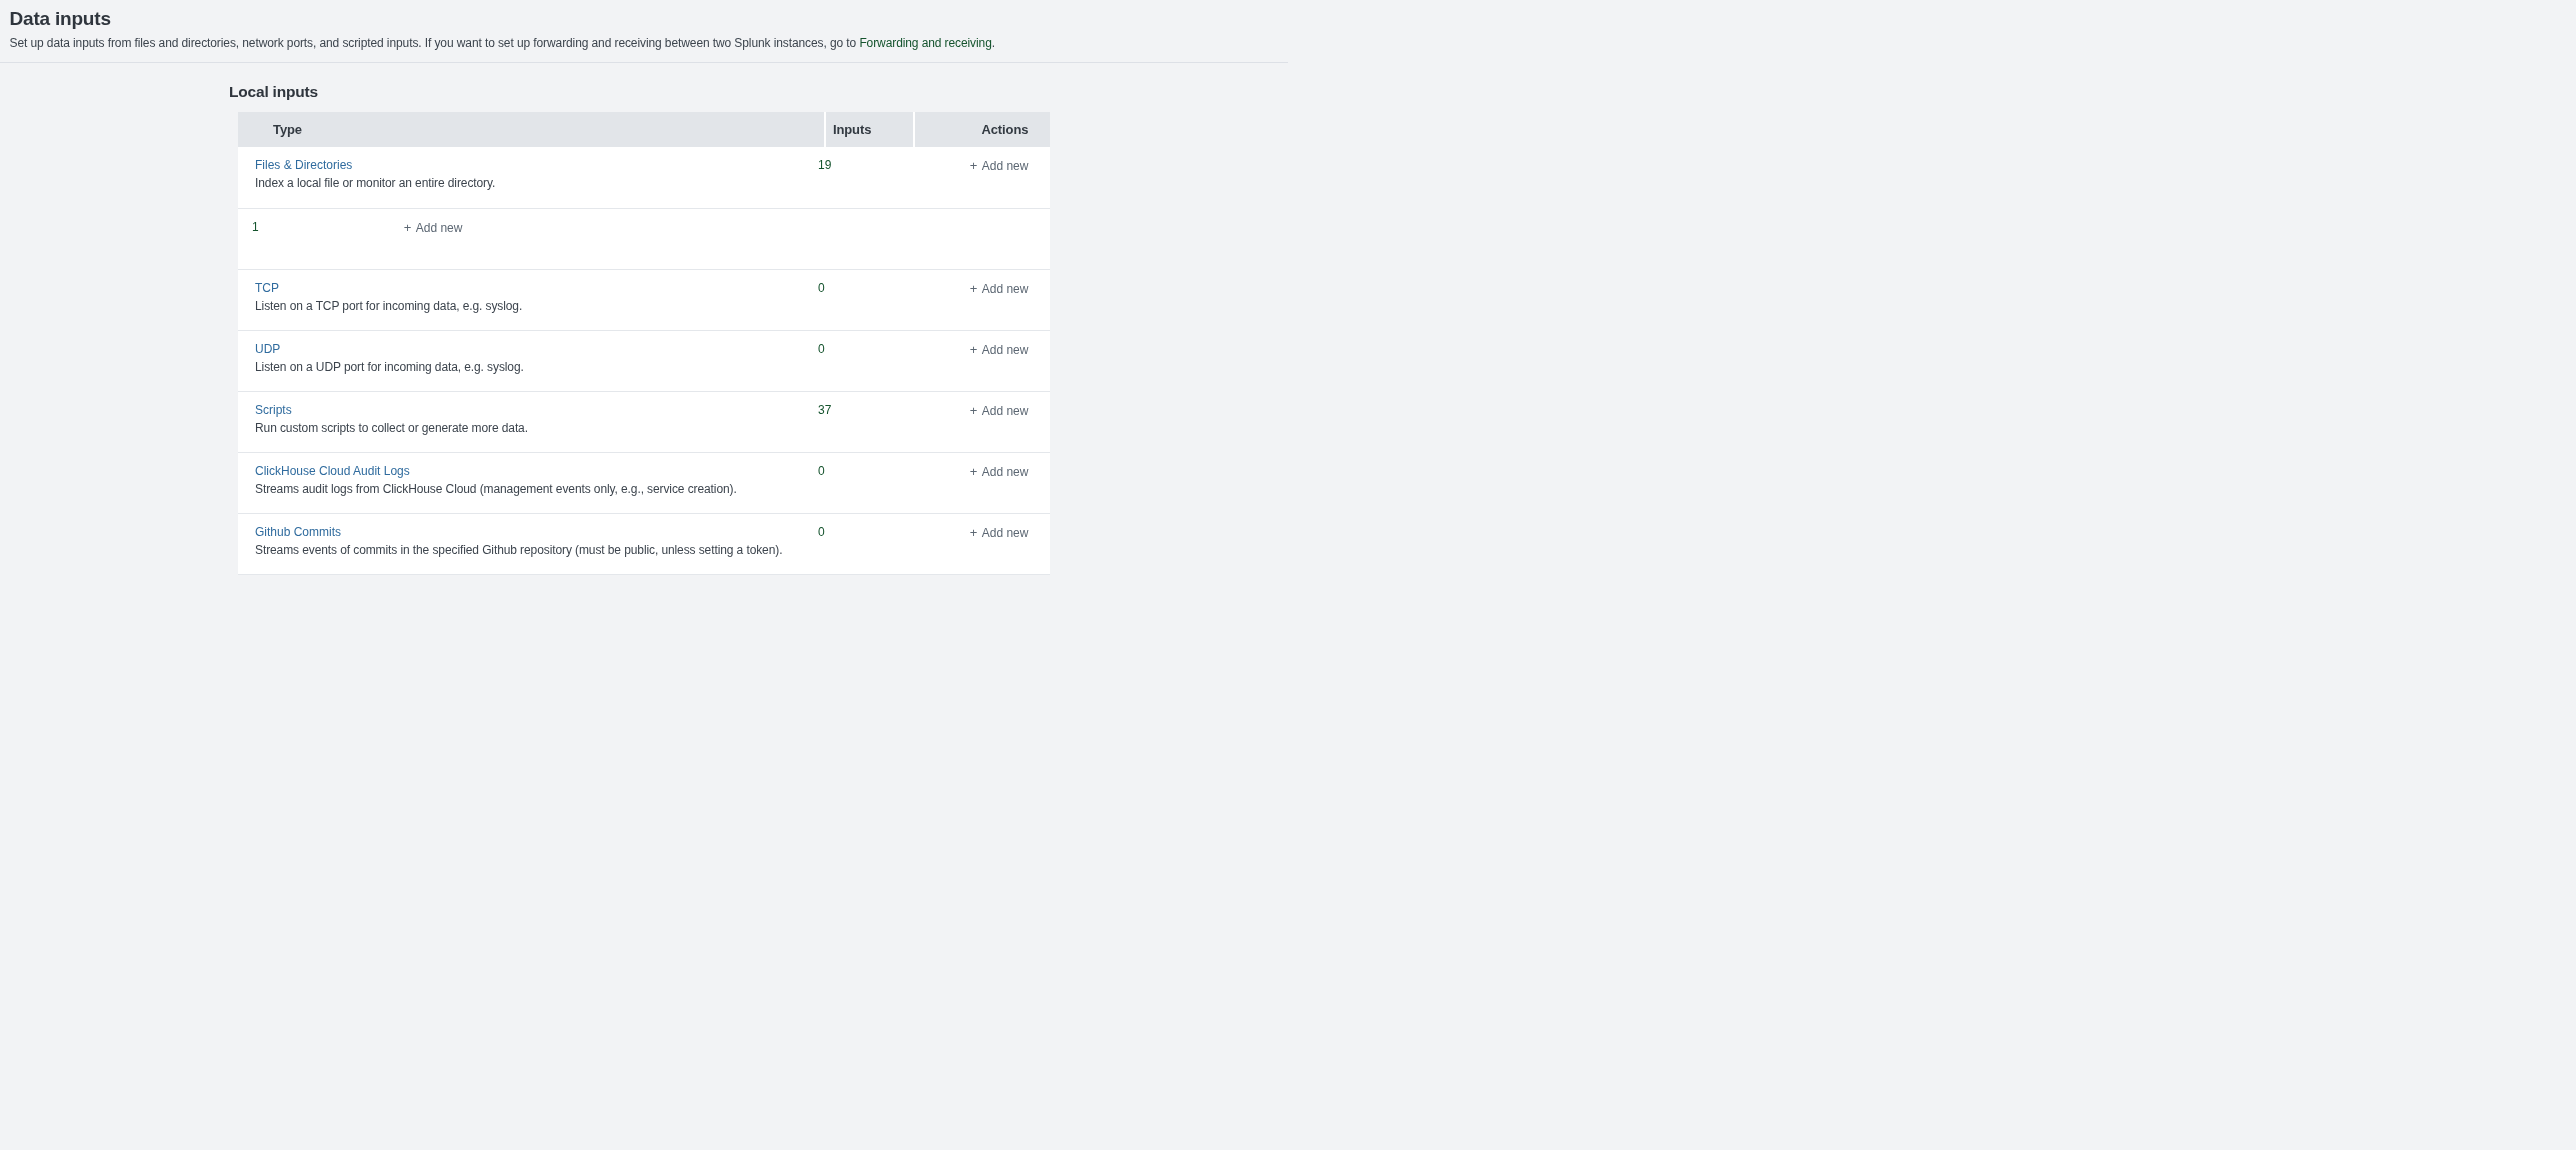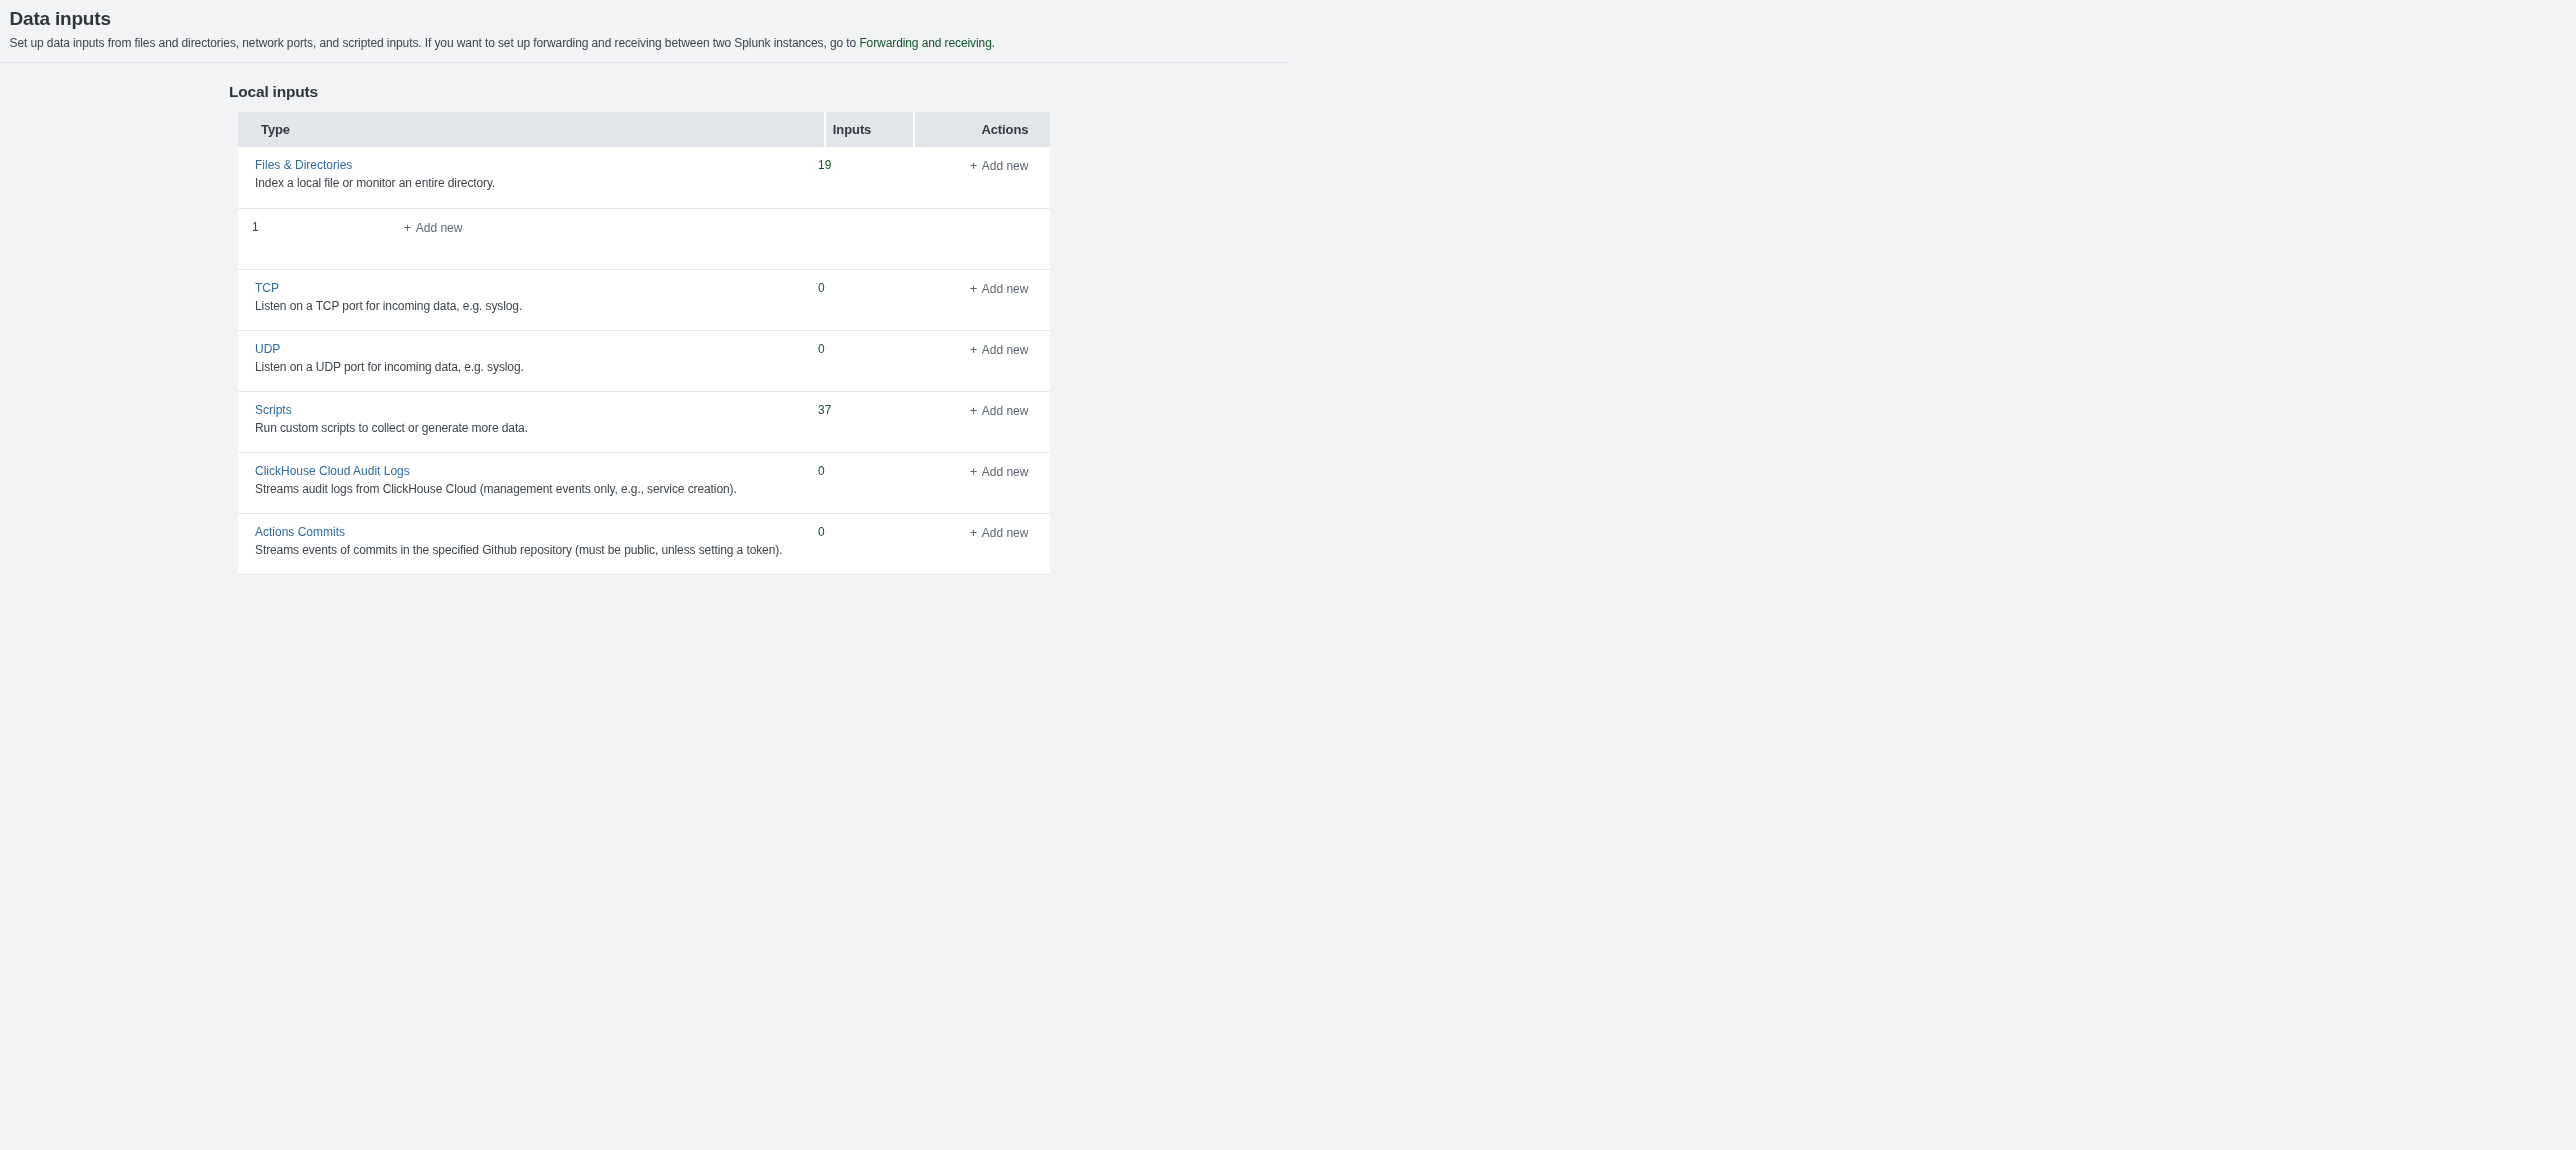--- a/index.html
+++ b/index.html
@@ -60,21 +60,21 @@
   .thead { display: flex; height: 35px; }
   .th {
     background: #e2e5e9;
     color: #333a42;
     font-weight: 700;
     font-size: 13px;
     display: flex;
     align-items: center;
     letter-spacing: -0.1px;
   }
-  .th.col-type   { width: 600px; padding-left: 23px; }
+  .th.col-type   { width: 600px; padding-left: 35px; }
   .th.col-inputs { width: 91px; padding-left: 7px; border-left: 2.6px solid #ffffff; }
   .th.col-actions{ width: 139px; padding-right: 21.6px; justify-content: flex-end; border-left: 2.6px solid #ffffff; padding-left: 40px; }
 
   
   .tbody { background: #ffffff; }
   .tr {
     display: flex;
     height: 61px;
     background: #ffffff;
   }
@@ -160,21 +160,21 @@
           <div class="td col-type"><a class="type-link">Scripts</a><div class="type-desc">Run custom scripts to collect or generate more data.</div></div>
           <div class="td col-inputs"><span class="count">37</span></div>
           <div class="td col-actions"><a class="add-new"><span class="plus">+</span><span>Add new</span></a></div>
         </div>
         <div class="tr">
           <div class="td col-type"><a class="type-link">ClickHouse Cloud Audit Logs</a><div class="type-desc">Streams audit logs from ClickHouse Cloud (management events only, e.g., service creation).</div></div>
           <div class="td col-inputs"><span class="count">0</span></div>
           <div class="td col-actions"><a class="add-new"><span class="plus">+</span><span>Add new</span></a></div>
         </div>
         <div class="tr">
-          <div class="td col-type"><a class="type-link">Actions Commits</a><div class="type-desc">Streams events of commits in the specified Github repository (must be public, unless setting a token).</div></div>
+          <div class="td col-type"><a class="type-link">Github Commits</a><div class="type-desc">Streams events of commits in the specified Github repository (must be public, unless setting a token).</div></div>
           <div class="td col-inputs"><span class="count">0</span></div>
           <div class="td col-actions"><a class="add-new"><span class="plus">+</span><span>Add new</span></a></div>
         </div>
       </div>
     <div class="row-stub"></div>
   </div>
 </div>
 
 
 </body></html>

